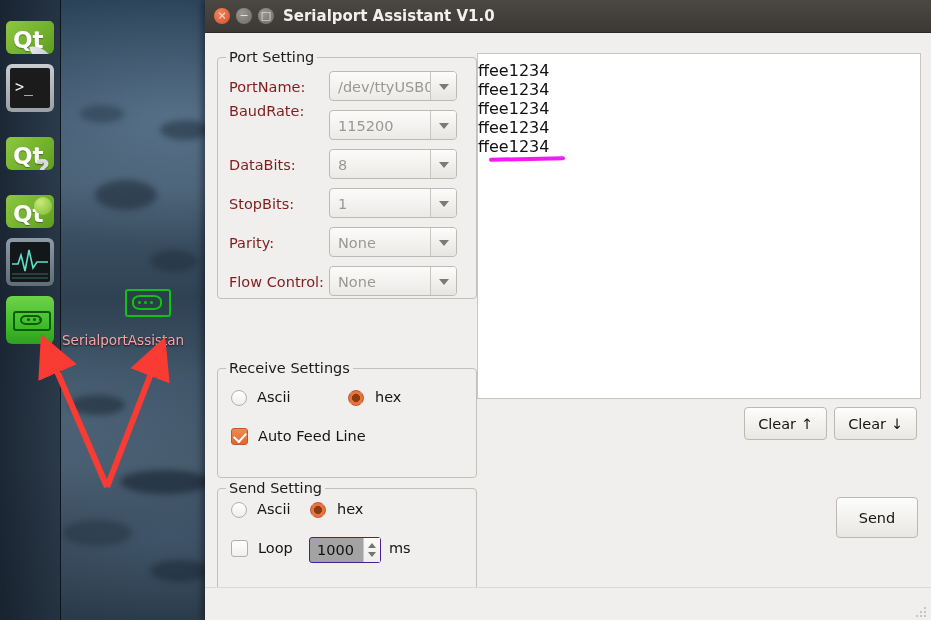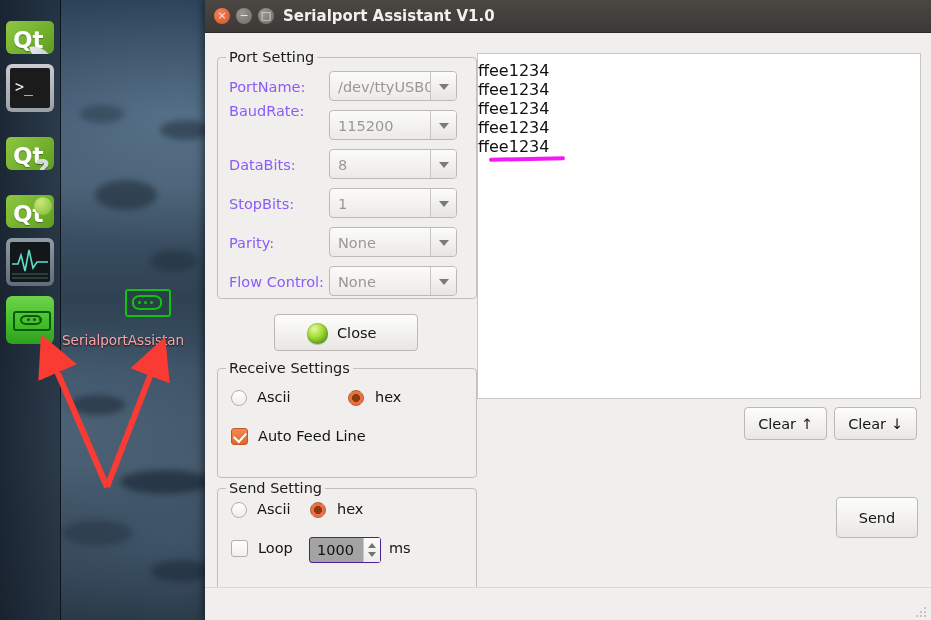--- a/index.html
+++ b/index.html
@@ -76,21 +76,21 @@
   #wintitle{position:absolute;left:78px;top:0;height:32px;line-height:32px;color:#f2f0ee;
     font-size:15px;font-weight:bold;}
   #winbody{position:absolute;left:0;top:33px;width:726px;height:554px;background:#f0efed;}
   #statusbar{position:absolute;left:0;top:587px;width:726px;height:33px;background:#f0efed;
     border-top:1px solid #dcdad6;}
   #grip{position:absolute;right:4px;bottom:3px;width:12px;height:12px;}
   
   .groupbox{position:absolute;border:1px solid #c3c0bb;border-radius:4px;}
   .gbtitle{position:absolute;left:8px;top:-9px;background:#f0efed;padding:0 3px;
     font-size:14.5px;color:#1b1b1b;}
-  .flabel{position:absolute;font-size:14.5px;color:#8b5cf6;white-space:nowrap;}
+  .flabel{position:absolute;font-size:14.5px;color:#7f1d1d;white-space:nowrap;}
   .combo{position:absolute;height:30px;border:1px solid #bdbab5;border-radius:4px;
     background:linear-gradient(#fbfbfa,#eceae7);box-sizing:border-box;}
   .combo .val{position:absolute;left:8px;top:0;height:30px;line-height:30px;font-size:14.5px;
     color:#9a9893;white-space:nowrap;overflow:hidden;}
   .combo .arw{position:absolute;right:0;top:0;width:25px;height:28px;
     background:linear-gradient(#fcfcfb,#e7e5e1);border-left:1px solid #c9c6c1;
     border-radius:0 3px 3px 0;}
   .combo .arw::after{content:"";position:absolute;left:8px;top:12px;
     border-left:5px solid transparent;border-right:5px solid transparent;border-top:6px solid #7c7a76;}
   .pbtn{position:absolute;border:1px solid #bcb9b4;border-radius:4px;
@@ -256,24 +256,20 @@
     </div>
     <div class="combo" style="left:124px;top:194px;width:128px;">
       <span class="val">None</span>
       <span class="arw"></span>
     </div>
     <div class="combo" style="left:124px;top:233px;width:128px;">
       <span class="val">None</span>
       <span class="arw"></span>
     </div>
 
-    <div class="pbtn" style="left:69px;top:281px;width:144px;height:37px;line-height:37px;">
-      <span class="led" style="left:32px;top:8px;"></span>
-      <span style="position:absolute;left:62px;top:0;line-height:37px;">Close</span>
-    </div>
 
     <div class="groupbox" style="left:12px;top:335px;width:258px;height:108px;">
       <span class="gbtitle">Receive Settings</span>
     </div>
     <span class="radio" style="left:26px;top:357px;"></span>
     <span class="ctl-label" style="left:52px;top:356px;">Ascii</span>
     <span class="radio on" style="left:143px;top:357px;"></span>
     <span class="ctl-label" style="left:170px;top:356px;">hex</span>
     <span class="chk on" style="left:26px;top:395px;"></span>
     <span class="ctl-label" style="left:53px;top:395px;">Auto Feed Line</span>

